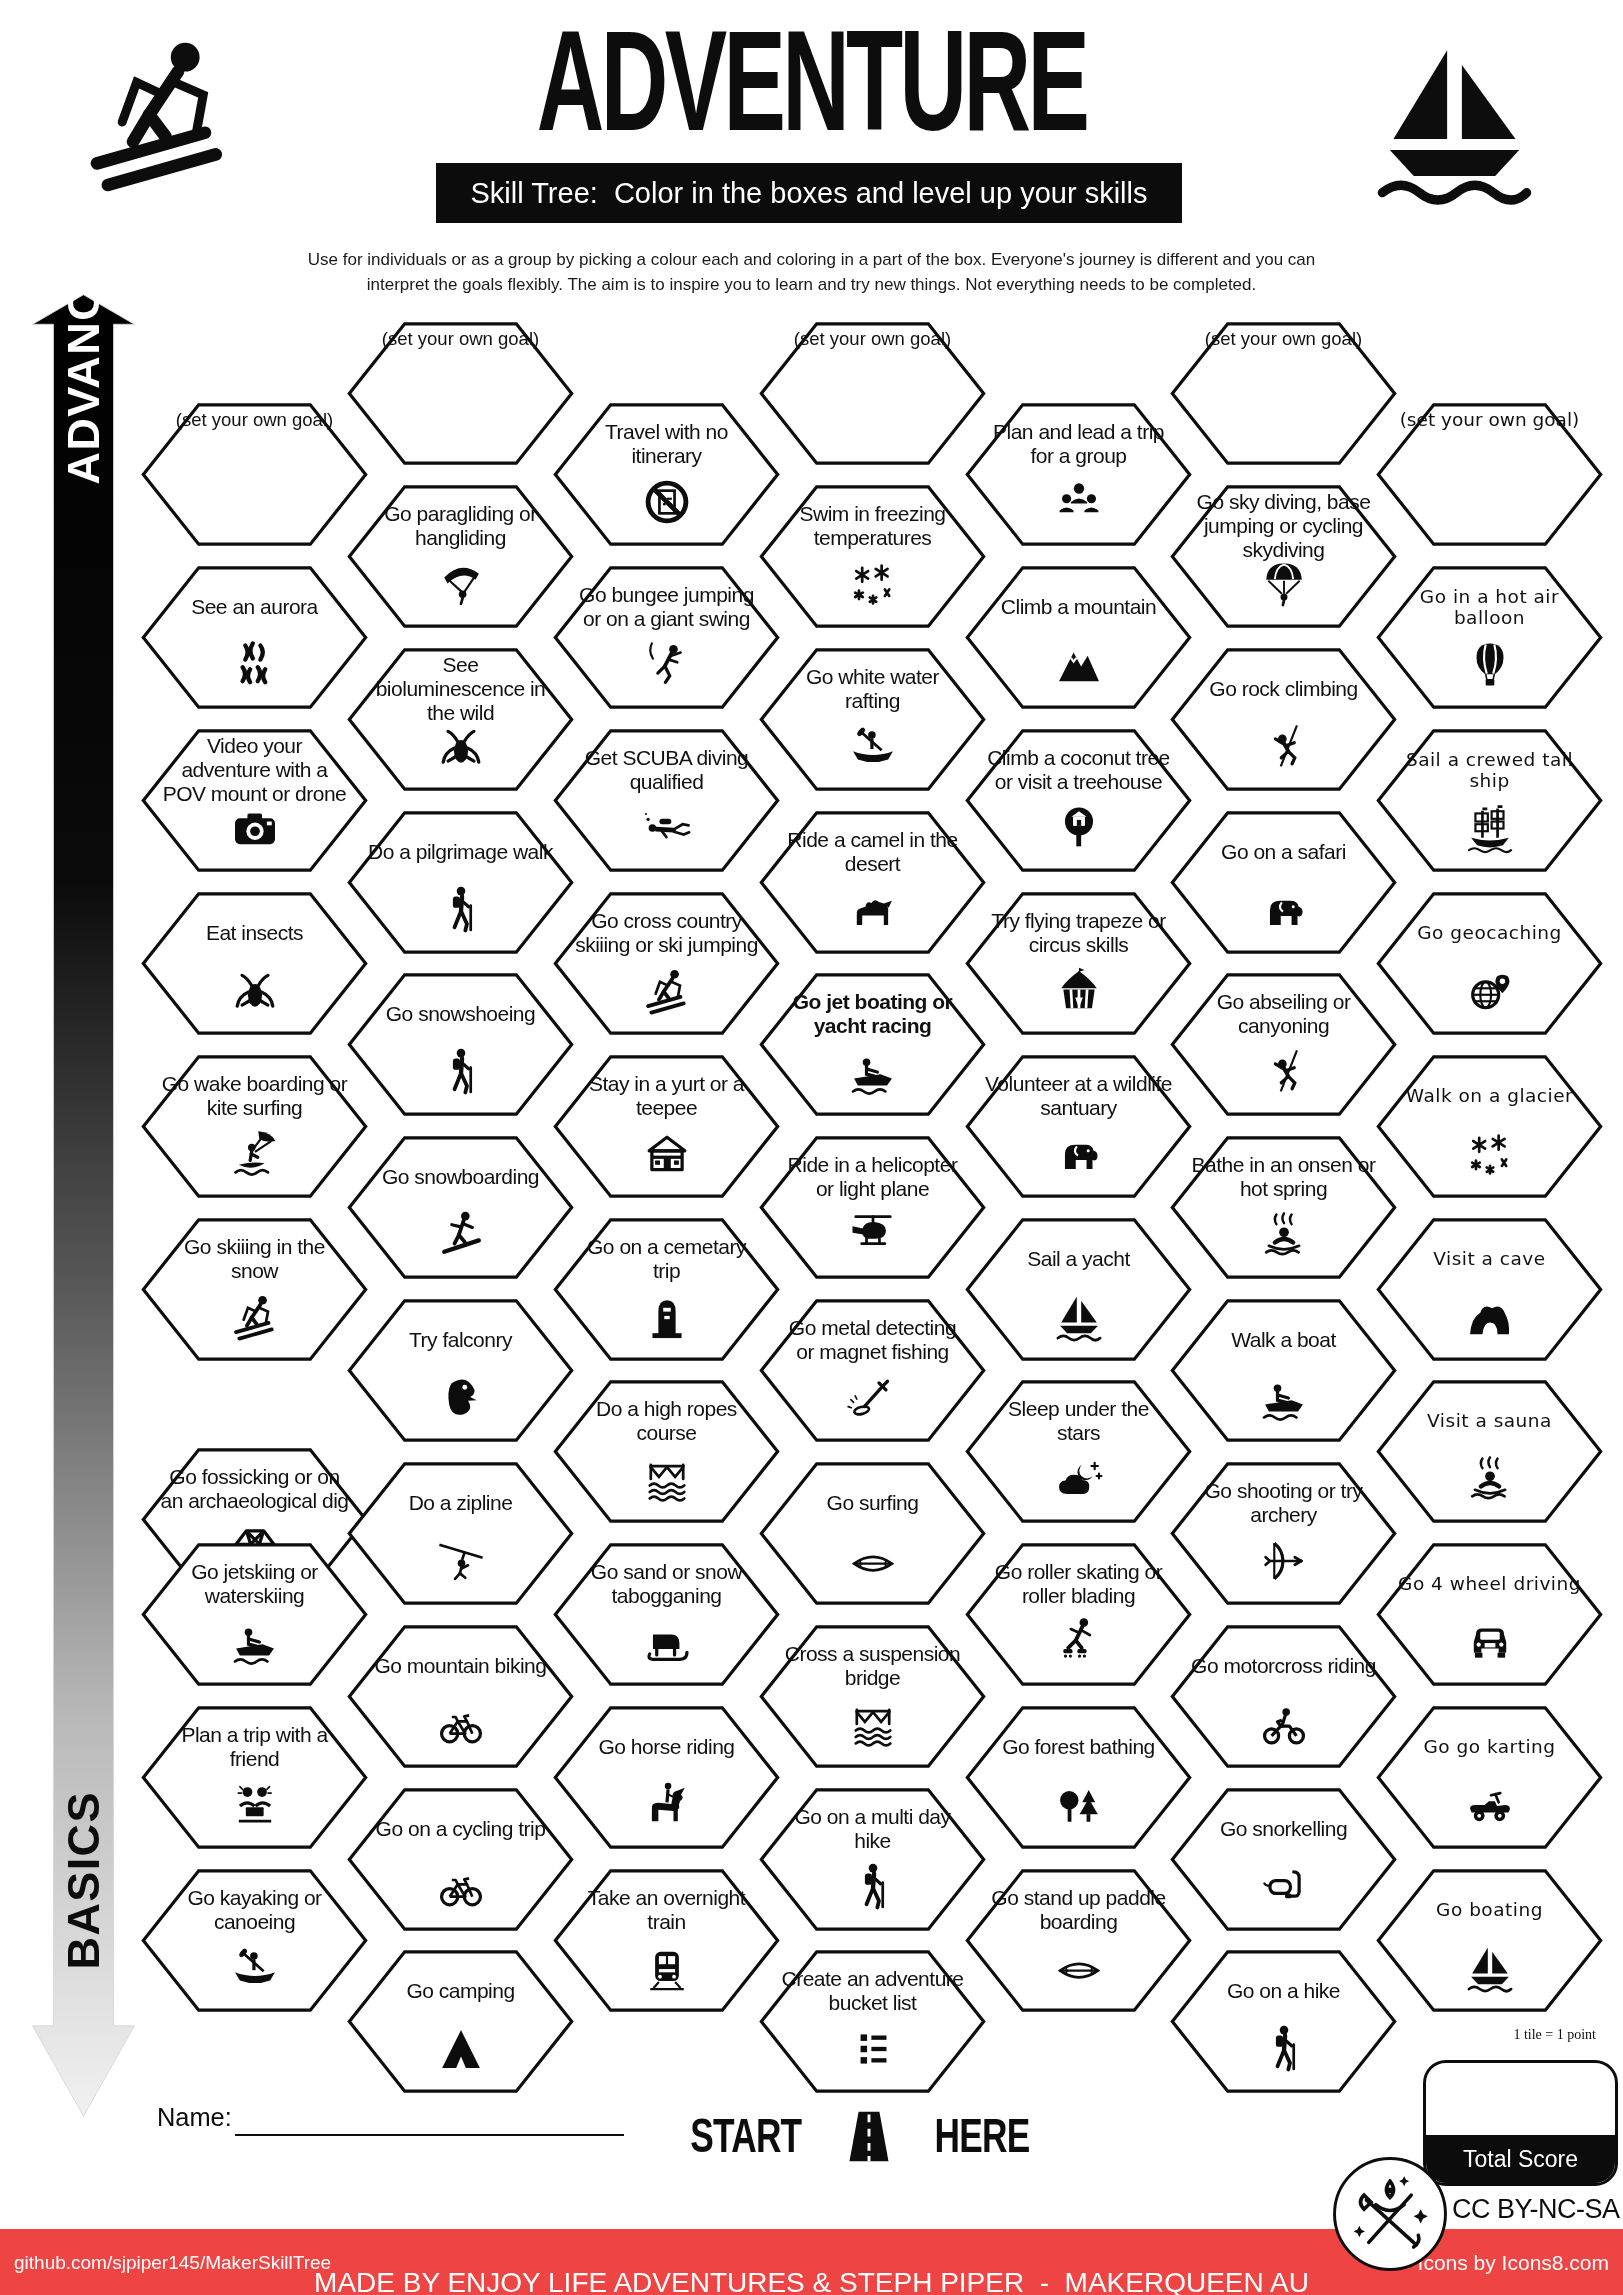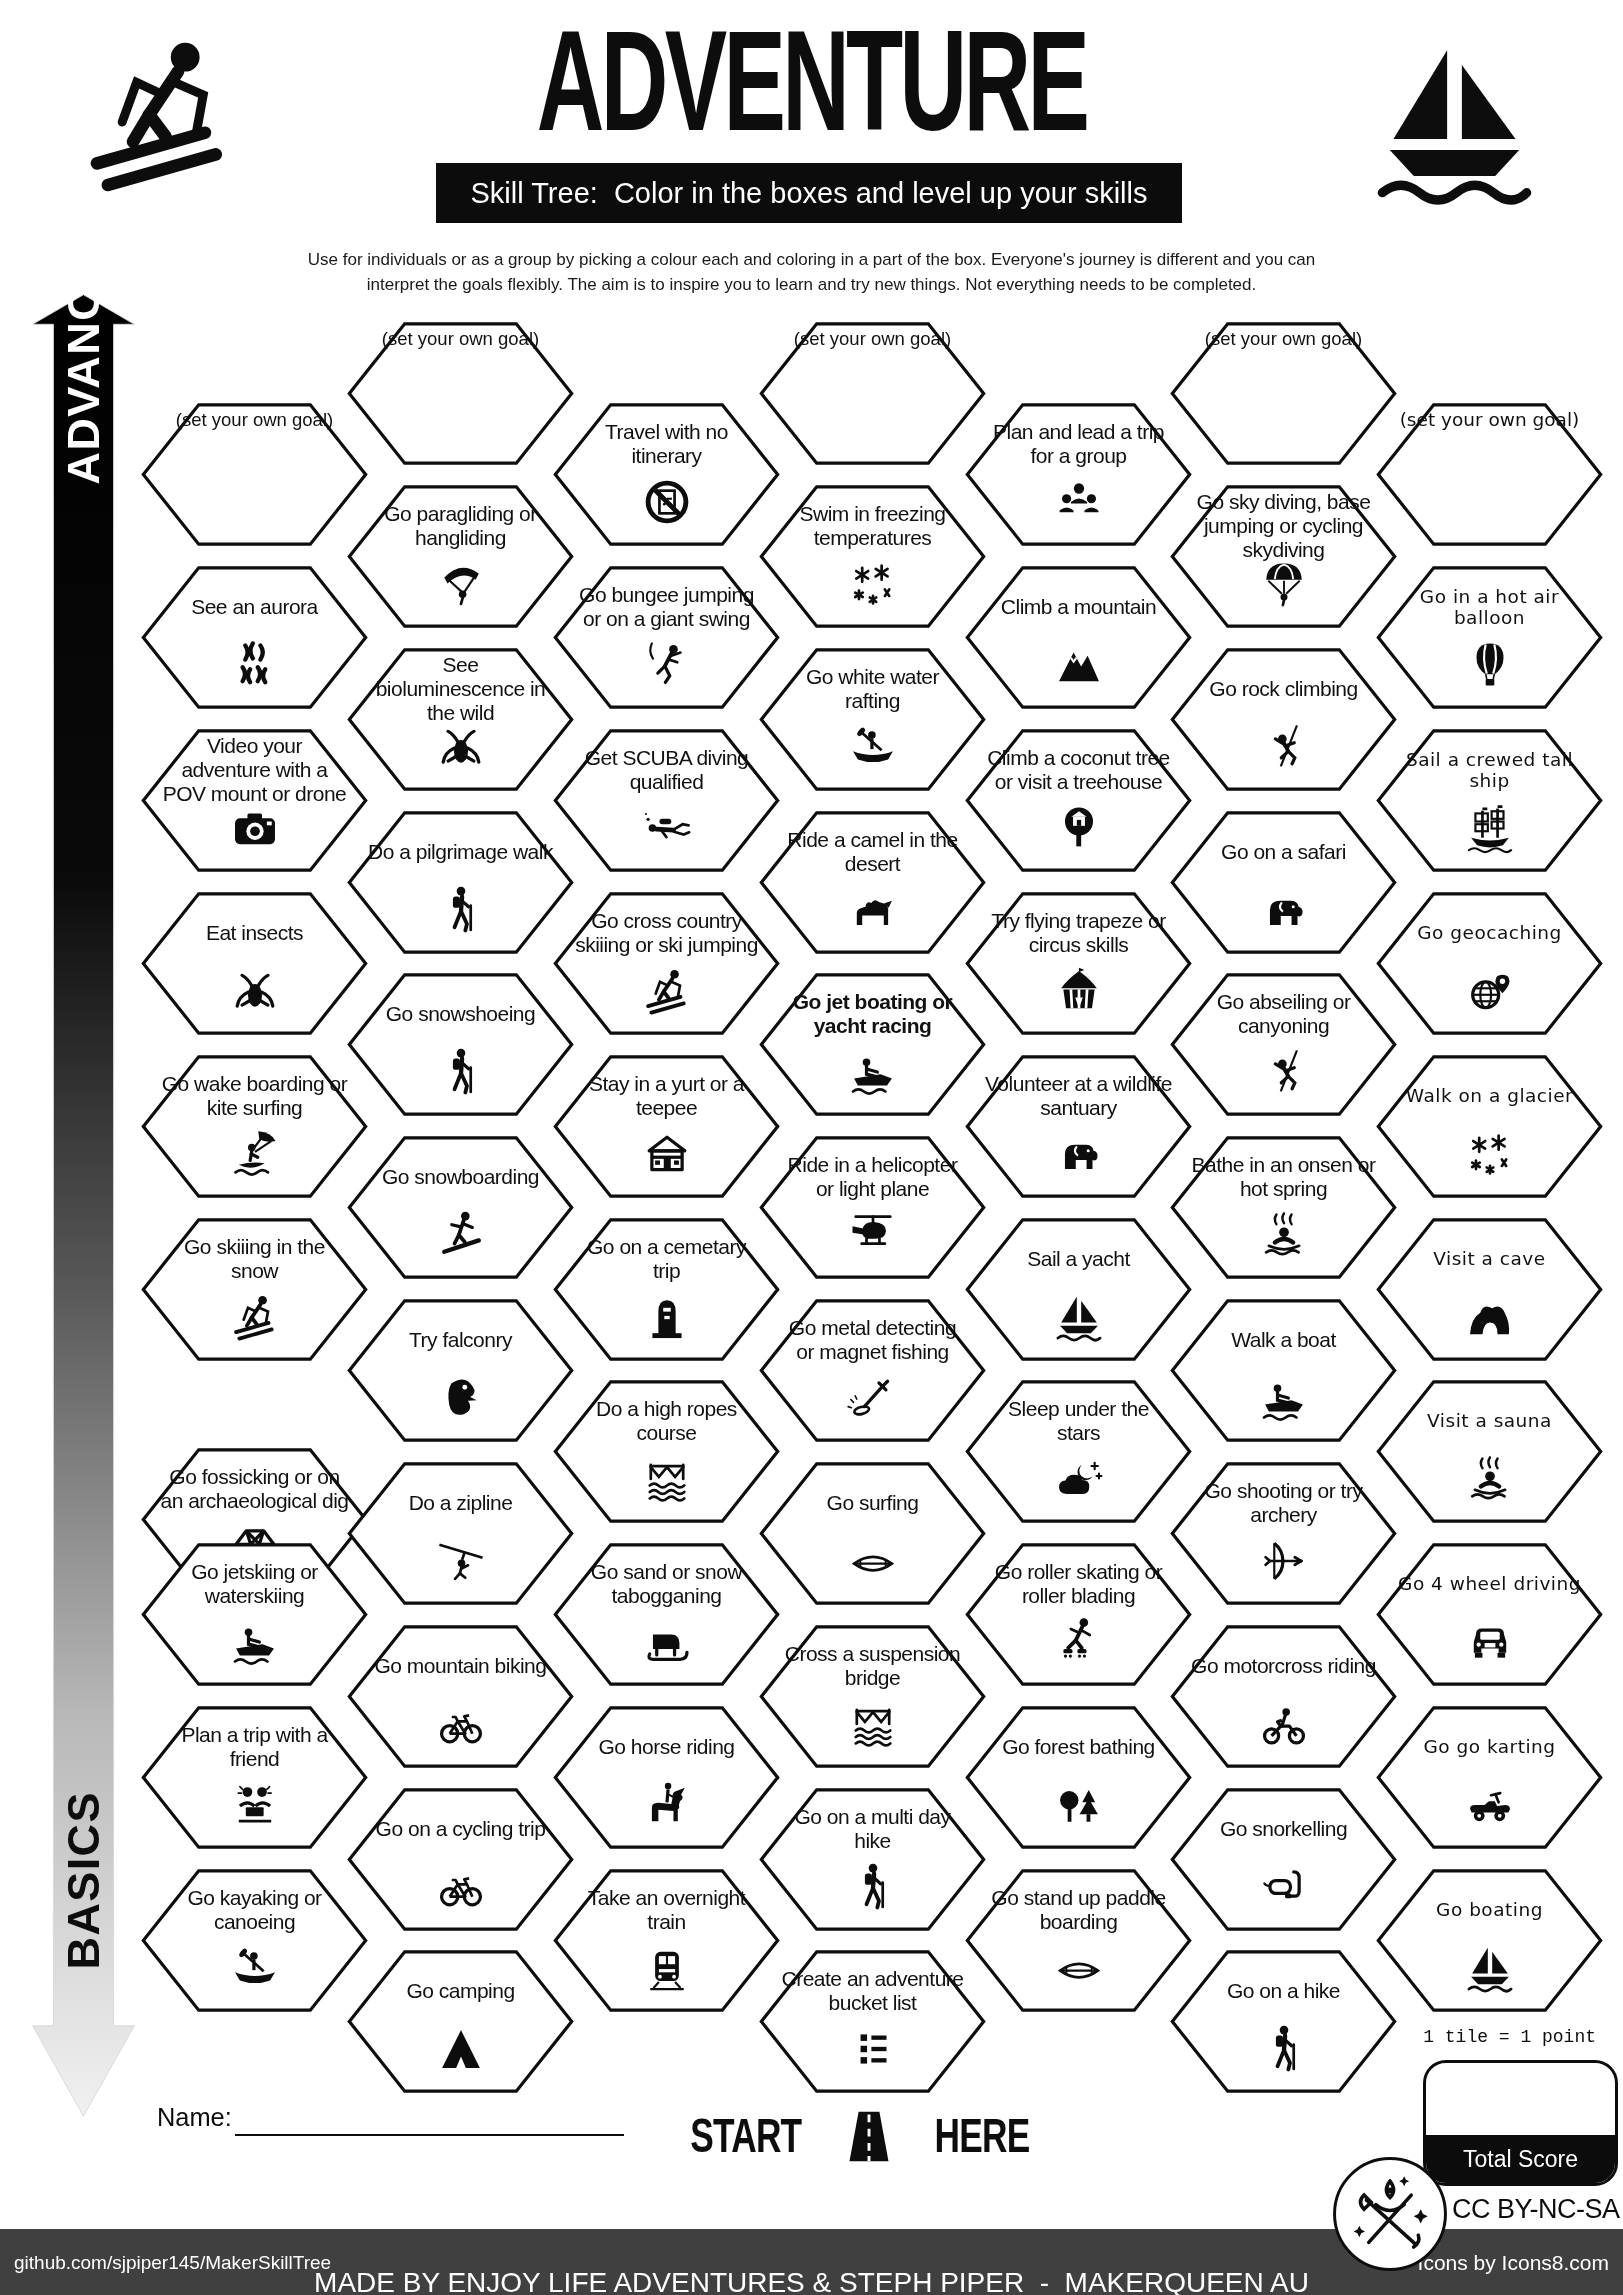--- a/index.html
+++ b/index.html
@@ -46,33 +46,33 @@
   
   .start-here {
     position:absolute; left:678px; top:2104px; display:flex; align-items:center; gap:12px;
   }
   .start-here .word {
     font-size:43px; font-weight:700; letter-spacing:-0.9px;
     transform:scale(0.82,1.1);
   }
   .name-row { position:absolute; left:157px; top:2103px; font-size:25.4px; }
   .name-line { position:absolute; left:235px; top:2134px; width:389px; border-bottom:2.8px solid #0d0d0d; height:0; }
-  .tile-note { position:absolute; right:27px; top:2027px; font-size:18px; font-family:Liberation Mono, monospace; }
+  .tile-note { position:absolute; right:27px; top:2027px; font-size:14px; font-family:Liberation Serif, serif; }
   .score-box {
     position:absolute; left:1423px; top:2060px; width:195px; height:126px;
     border:3.7px solid #0c0c0c; border-radius:23px; background:#fff; overflow:hidden;
   }
   .score-box .bar {
     position:absolute; left:0; right:0; bottom:0; height:48px; background:#0c0c0c;
     color:#fff; display:flex; align-items:center; justify-content:center; font-size:23px;
   }
   .license { position:absolute; left:1452px; top:2194px; font-size:27px; letter-spacing:-0.5px; }
   .maker-logo { position:absolute; left:1331px; top:2155px; width:118px; height:118px; z-index:5; }
   .footer-bar {
-    position:absolute; left:0; right:0; top:2229px; height:67px; background:#404040; color:#fff;
+    position:absolute; left:0; right:0; top:2229px; height:67px; background:#ef4444; color:#fff;
   }
   .footer-bar .left  { position:absolute; left:14px;  top:50%; transform:translateY(-50%); font-size:19px; }
   .footer-bar .mid   { position:absolute; left:50%; top:50%; transform:translate(-50%,-50%); font-size:28px; letter-spacing:0; white-space:pre;margin-top:20px; }
   .footer-bar .right { position:absolute; right:14px; top:50%; transform:translateY(-50%); font-size:21px; }
 </style>
 </head>
 <body>
 
 <svg width="0" height="0" style="position:absolute" aria-hidden="true">
 <defs>

